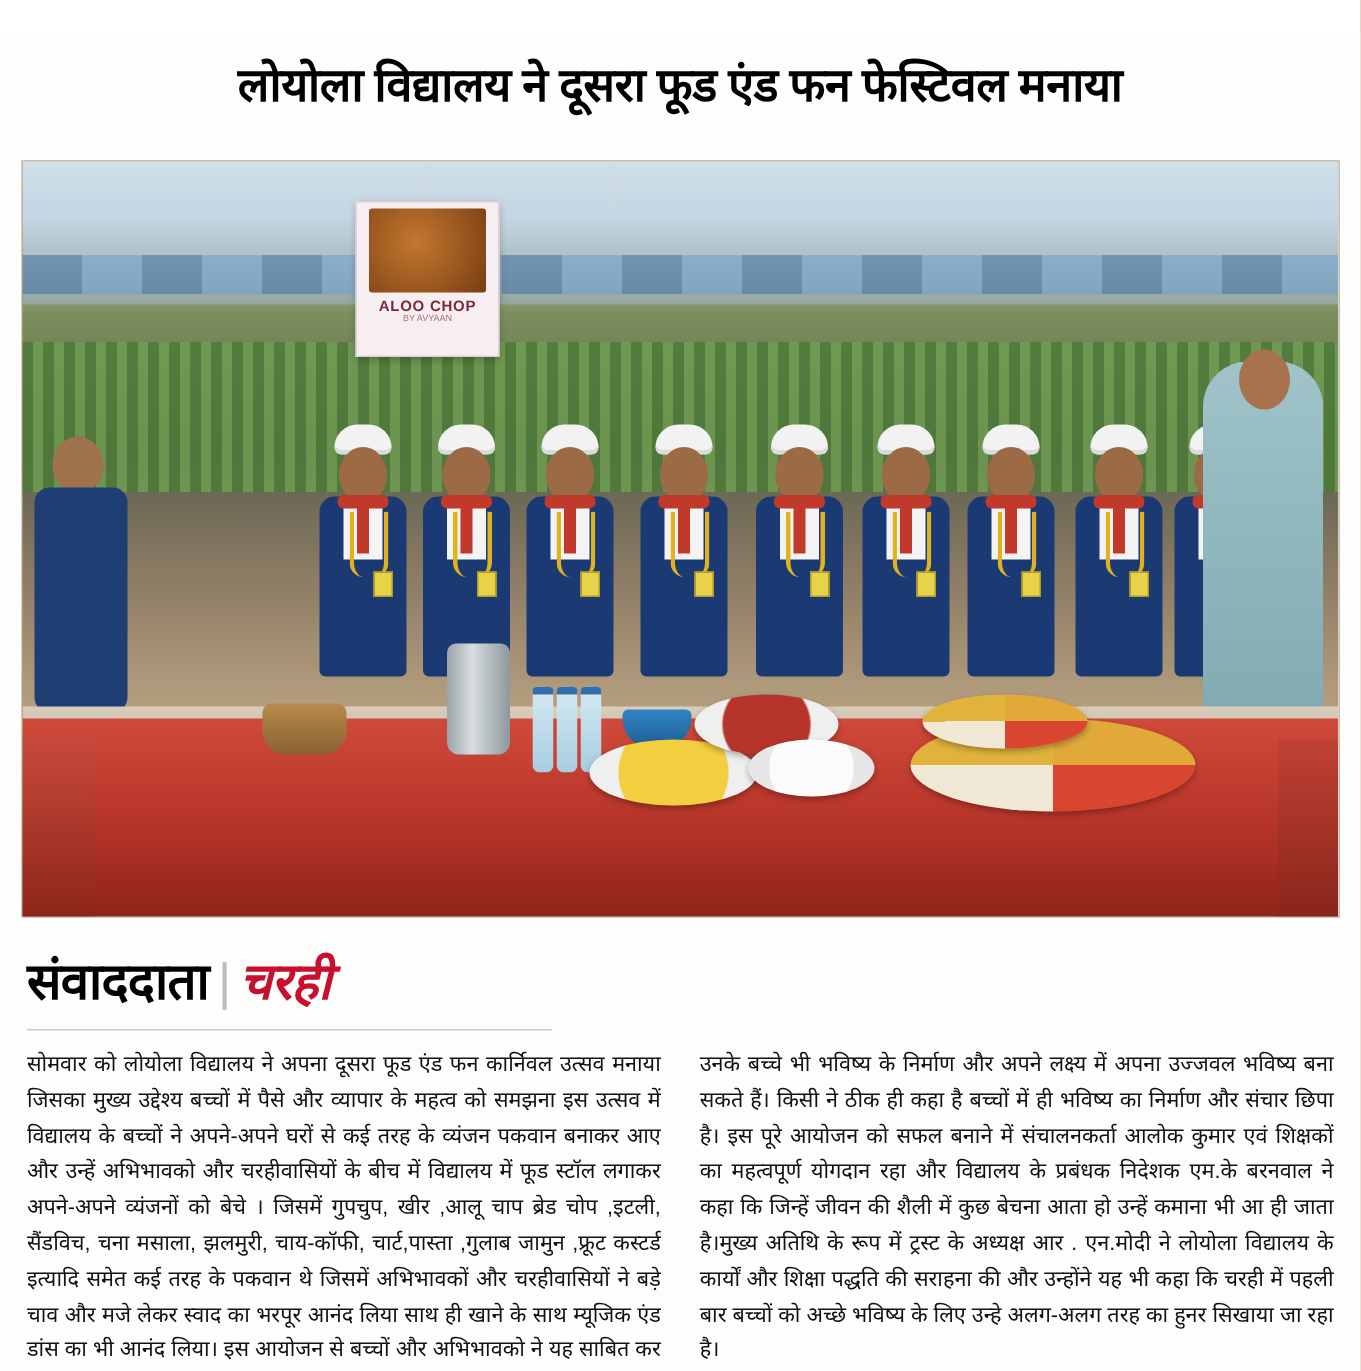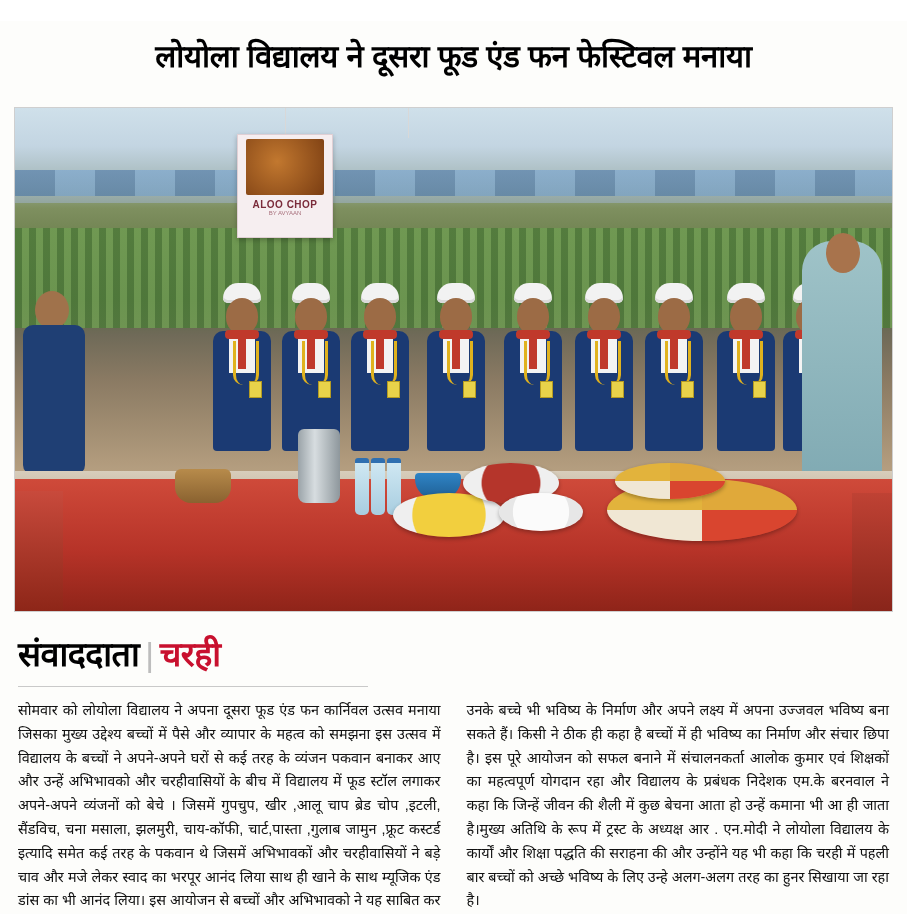--- a/index.html
+++ b/index.html
@@ -18,21 +18,21 @@
     width: 907px;
     height: 914px;
     position: relative;
     background: #fdfdfb;
     box-sizing: border-box;
     padding: 0 14px;
   }
 
   
   .headline {
-    font-family: Liberation Sans, sans-serif;
+    font-family: Liberation Serif, serif;
     font-weight: bold;
     font-size: 31px;
     line-height: 1.15;
     letter-spacing: -0.2px;
     text-align: center;
     color: #000000;
     padding: 18px 4px 12px 4px;
   }
 
   
@@ -238,21 +238,21 @@
 
   
   .byline {
     margin: 18px 4px 0 4px;
     font-size: 34px;
     font-weight: bold;
     color: #000;
     letter-spacing: -0.5px;
   }
   .byline .sep { color: #bdbdbd; font-weight: normal; padding: 0 6px; }
-  .byline .place { color: #c8102e; }
+  .byline .place { color: #c8102e; font-style: italic; }
   .rule {
     margin: 10px 4px 12px 4px;
     height: 1px;
     background: #c9c9c9;
     width: 350px;
   }
 
   
   .columns {
     display: flex;

